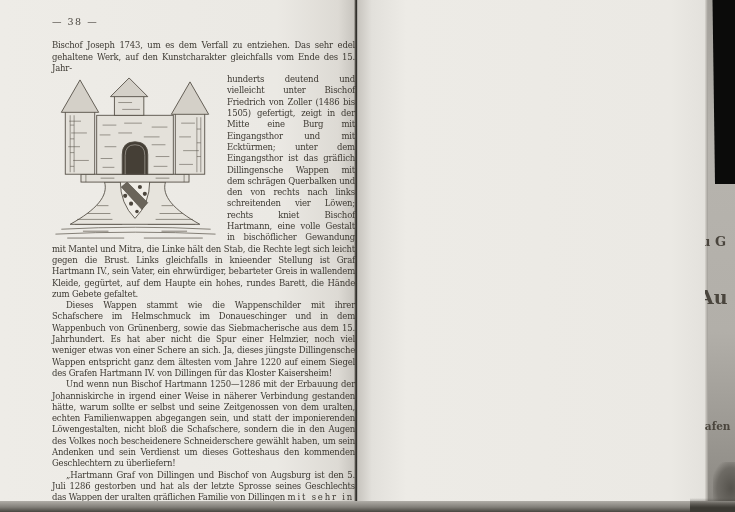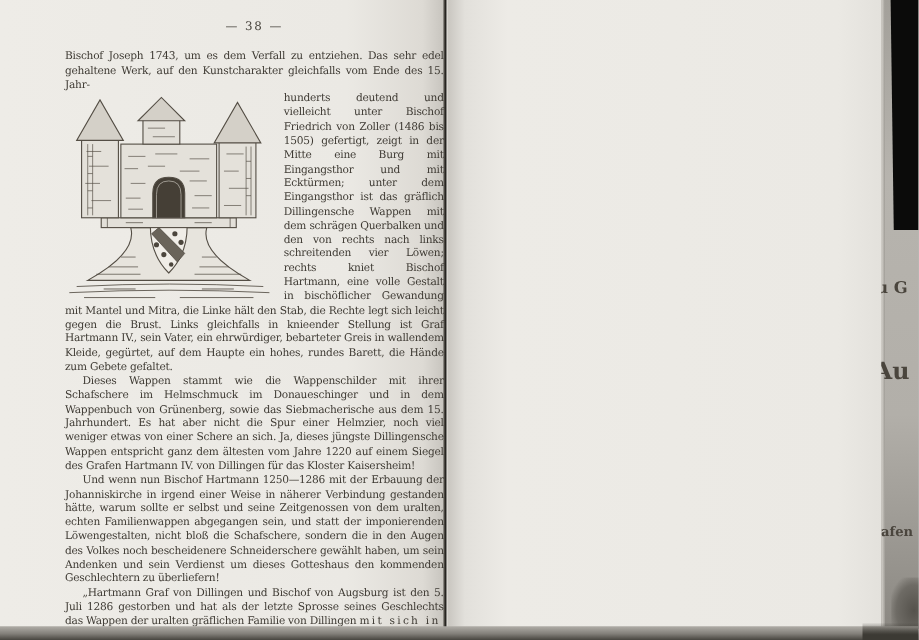--- a/index.html
+++ b/index.html
@@ -19,37 +19,37 @@
     left:358px;width:347px;
     background:linear-gradient(90deg,#c8c5bf 0%,#e2e0db 4%,#edebe6 14%,#ebe9e4 90%,#e3e1dc 100%);
   }
   .gutter{
     position:absolute;left:354px;top:0;width:4px;height:505px;
     background:linear-gradient(90deg,rgba(60,56,50,0) 0%,#3a3731 45%,#262420 60%,rgba(60,56,50,0) 100%);
   }
   
   .textblock{position:absolute;font-size:8.5px;line-height:11.3px;letter-spacing:-0.2px;text-align:justify;}
   .tb-left{left:52px;top:16px;width:303px;}
-  .pageno{display:block;text-align:center;font-size:9.5px;letter-spacing:1.5px;color:#49453e;margin-bottom:13px;text-indent:0;}
+  .pageno{display:block;text-align:left;font-size:9.5px;letter-spacing:1.5px;color:#49453e;margin-bottom:13px;text-indent:0;}
   p{margin:0;padding:0;}
   .indent{text-indent:14px;}
   .gesperrt{letter-spacing:1.8px;}
   
   .woodcut{float:left;width:166px;height:165px;margin:2px 9px 2px 0;}
   
   .edge-strip{
     position:absolute;left:705px;top:0;width:30px;height:503px;overflow:hidden;
     background:linear-gradient(180deg,#a3a09a 0%,#b7b4ae 28%,#b2afa9 66%,#8b8882 100%);
   }
   .edge-strip:before{
     content:"";position:absolute;left:0;top:0;width:3px;height:100%;
     background:linear-gradient(90deg,#d9d6d0,#9f9c96);
   }
   .edge-frag{position:absolute;color:#4a453d;font-weight:bold;letter-spacing:0;}
-  .frag-1{left:-4px;top:223px;font-size:13px;}
+  .frag-1{left:-4px;top:234px;font-size:13px;}
   .frag-2{left:-6px;top:286px;font-size:19px;}
   .frag-3{left:-13px;top:420px;font-size:10.5px;}
   .smudge{
     position:absolute;left:8px;top:462px;width:26px;height:44px;
     background:radial-gradient(ellipse at 70% 60%,#55524c 0%,#6e6b65 55%,rgba(110,107,101,0) 80%);
   }
   .black-corner{
     position:absolute;left:710px;top:0;width:25px;height:184px;background:#0b0b0a;
     clip-path:polygon(10% 0,100% 0,100% 100%,20% 100%);
   }
@@ -134,21 +134,21 @@
           <g stroke-width="0.55">
             <path d="M130 48 H144 M128 62 H140 M132 76 H148 M128 90 H142"></path>
             <path d="M146 42 V98 M150 42 V98 M146 54 H150 M146 68 H150 M146 82 H150"></path>
           </g>
         </svg>
         <span>hunderts deutend und vielleicht unter Bischof Friedrich von Zoller (1486 bis 1505) gefertigt, zeigt in der Mitte eine Burg mit Eingangsthor und mit Ecktürmen; unter dem Eingangsthor ist das gräflich Dillingensche Wappen mit dem schrägen Querbalken und den von rechts nach links schreitenden vier Löwen; rechts kniet Bischof Hartmann, eine volle Gestalt in bischöflicher Gewandung mit Mantel und Mitra, die Linke hält den Stab, die Rechte legt sich leicht gegen die Brust.  Links gleichfalls in knieender Stellung ist Graf Hartmann IV., sein Vater, ein ehrwürdiger, bebarteter Greis in wallendem Kleide, gegürtet, auf dem Haupte ein hohes, rundes Barett, die Hände zum Gebete gefaltet.</span>
       </div>
 
       <p class="indent">Dieses Wappen stammt wie die Wappenschilder mit ihrer Schafschere im Helmschmuck im Donaueschinger und in dem Wappenbuch von Grünenberg, sowie das Siebmacherische aus dem 15. Jahrhundert.  Es hat aber nicht die Spur einer Helmzier, noch viel weniger etwas von einer Schere an sich.  Ja, dieses jüngste Dillingensche Wappen entspricht ganz dem ältesten vom Jahre 1220 auf einem Siegel des Grafen Hartmann IV. von Dillingen für das Kloster Kaisersheim!</p>
       <p class="indent">Und wenn nun Bischof Hartmann 1250—1286 mit der Erbauung der Johanniskirche in irgend einer Weise in näherer Verbindung gestanden hätte, warum sollte er selbst und seine Zeitgenossen von dem uralten, echten Familienwappen abgegangen sein, und statt der imponierenden Löwengestalten, nicht bloß die Schafschere, sondern die in den Augen des Volkes noch bescheidenere Schneiderschere gewählt haben, um sein Andenken und sein Verdienst um dieses Gotteshaus den kommenden Geschlechtern zu überliefern!</p>
-      <p class="indent"><span>„Hartmann Graf von Dillingen und Bischof von Augsburg ist den 5. Juli 1286 gestorben und hat als der letzte Sprosse seines Geschlechts das Wappen der uralten gräflichen Familie von Dillingen </span><span class="gesperrt">mit sich in</span></p>
+      <p class="indent"><span>„Hartmann Graf von Dillingen und Bischof von Augsburg ist den 5. Juli 1286 gestorben und hat als der letzte Sprosse seines Geschlechts das Wappen der uralten gräflichen Familie von Dillingen </span><span class="gesperrt">mit sehr in</span></p>
     </div>
   </div>
 
   <div class="gutter"></div>
 
   <div class="page page-right">
     
   </div>
 
   <div class="edge-strip">

